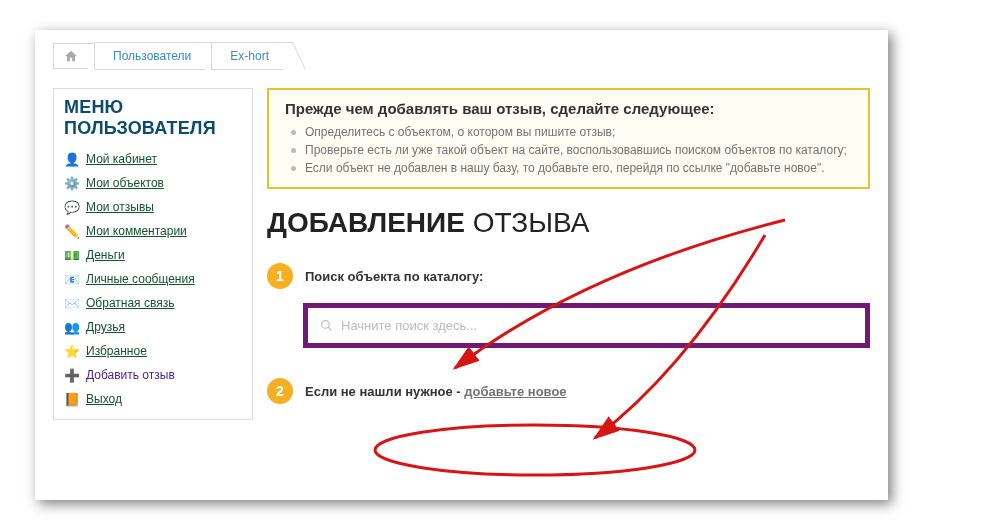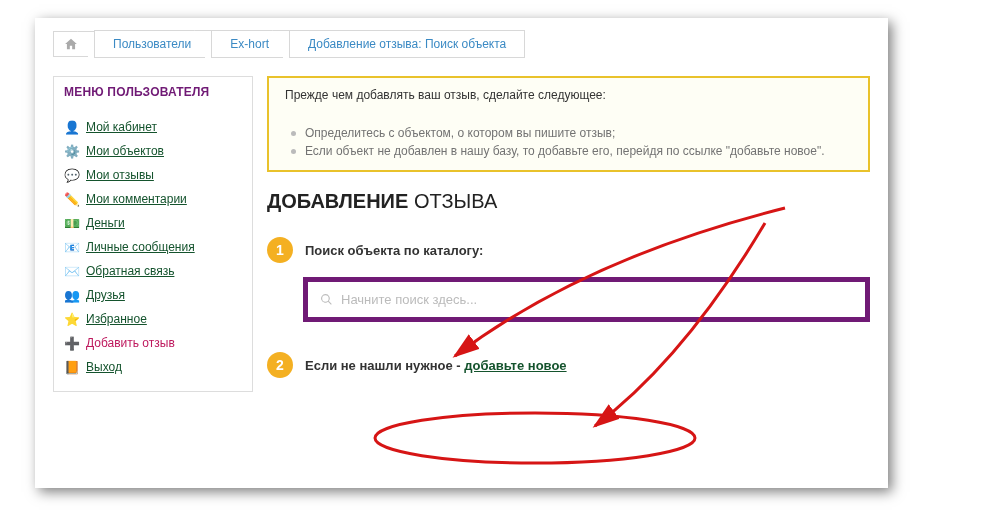--- a/index.html
+++ b/index.html
@@ -1,53 +1,53 @@
 <!DOCTYPE html>
 <html><head>
   <meta charset="utf-8">
   <style>
     * { box-sizing: border-box; margin: 0; padding: 0; }
     body { font-family: Arial, sans-serif; font-size: 13px; color: #333; background: #fff; }
-    .page { width: 923px; height: 532px; position: relative; padding: 18px 35px 0; }
+    .page { width: 923px; height: 532px; position: relative; padding: 30px 35px 0; }
     .shadow-box { background: #fff; box-shadow: 4px 4px 12px rgba(0,0,0,0.5); padding: 0 0 35px 0; height: 470px; position: relative; }
     
     .breadcrumb { display: flex; align-items: center; padding: 12px 18px 18px; gap: 0; }
     .bc-item { display: inline-flex; align-items: center; background: #fff; border: 1px solid #d8d8d8; border-right: none; padding: 6px 14px 6px 18px; color: #3b8ac4; font-size: 12px; position: relative; cursor: pointer; }
     .bc-item::after { content: ''; position: absolute; right: -10px; top: -1px; bottom: -1px; width: 20px; background: #fff; border-top: 1px solid #d8d8d8; border-right: 1px solid #d8d8d8; transform: skewX(25deg); transform-origin: top; z-index: 0; }
     .bc-item.bc-last { padding-right: 18px; }
     .bc-item.bc-last::after { display: none; border-right: 1px solid #d8d8d8; }
     .bc-home { padding: 5px 10px; }
     .bc-home svg { width: 14px; height: 14px; fill: #aaa; }
     .bc-sep { width: 6px; }
     .bc-text { position: relative; z-index: 1; }
 
     .content-row { display: flex; gap: 14px; padding: 0 18px; }
     
     .sidebar { width: 200px; flex-shrink: 0; border: 1px solid #ddd; padding: 8px 10px; }
-    .sidebar h3 { font-size: 12px; font-weight: bold; color: #701a75; margin-bottom: 16px; letter-spacing: 0.2px; }
+    .sidebar h3 { font-size: 18px; font-weight: bold; color: #0c4a6e; margin-bottom: 8px; letter-spacing: 0.2px; }
     .menu { list-style: none; }
     .menu li { padding: 4px 0; display: flex; align-items: center; gap: 6px; }
     .menu li a { color: #14532d; text-decoration: underline; font-size: 12px; cursor: pointer; }
-    .menu li .no-link { color: #be185d; font-size: 12px; }
+    .menu li .no-link { color: #4c1d95; font-size: 12px; }
     .menu .ic { width: 16px; height: 16px; display: inline-flex; align-items: center; justify-content: center; font-size: 13px; }
     
     .main { flex: 1; }
     .notice { border: 2px solid #e9c22b; background: #fefef5; padding: 10px 16px; margin-bottom: 18px; }
-    .notice-title { font-weight: normal; font-size: 12px; margin-bottom: 22px; }
+    .notice-title { font-weight: bold; font-size: 15px; margin-bottom: 6px; }
     .notice ul { list-style: none; padding-left: 6px; }
     .notice ul li { font-size: 12px; color: #737373; padding: 2px 0; position: relative; padding-left: 14px; }
     .notice ul li::before { content: ''; width: 5px; height: 5px; border-radius: 50%; background: #bbb; position: absolute; left: 0; top: 7px; }
     
-    .main h1 { font-size: 20px; font-weight: 300; margin-bottom: 24px; color: #222; }
+    .main h1 { font-size: 28px; font-weight: 300; margin-bottom: 24px; color: #222; }
     .main h1 strong { font-weight: bold; }
     
     .step { display: flex; align-items: center; gap: 12px; margin-bottom: 14px; }
     .step-num { width: 26px; height: 26px; border-radius: 50%; background: #f4b022; color: #fff; display: flex; align-items: center; justify-content: center; font-weight: bold; font-size: 14px; }
     .step-text { font-size: 13px; font-weight: bold; color: #333; }
-    .step-link { color: #14532d; text-decoration: underline; font-weight: bold; }
+    .step-link { color: #737373; text-decoration: underline; font-weight: bold; }
     
     .search-wrap { padding-left: 36px; margin-bottom: 30px; }
     .search-box { border: 5px solid #701a75; padding: 10px 12px; display: flex; align-items: center; gap: 8px; }
     .search-box svg { width: 13px; height: 13px; fill: #bbb; }
     .search-box input { border: none; outline: none; flex: 1; font-size: 13px; color: #333; background: transparent; }
     .search-box input::placeholder { color: #bbb; }
     
     
     .annot { position: absolute; pointer-events: none; }
   </style>
@@ -65,23 +65,20 @@
       </span>
       <span class="bc-sep"></span>
       <span class="bc-item">
           <span class="bc-text">Пользователи</span>
         </span>
       <span class="bc-sep"></span>
       <span class="bc-item">
           <span class="bc-text">Ex-hort</span>
         </span>
       <span class="bc-sep"></span>
-      <span class="bc-item bc-last" style="border-right:1px solid #d8d8d8">
-          <span class="bc-text">Добавление отзыва: Поиск объекта</span>
-        </span>
     </div>
 
     <div class="content-row">
       <aside class="sidebar">
         <h3>МЕНЮ ПОЛЬЗОВАТЕЛЯ</h3>
         <ul class="menu">
           <li>
               <span class="ic">👤</span>
               <a>Мой кабинет</a>
             </li>
@@ -126,20 +123,21 @@
               <a>Выход</a>
             </li>
         </ul>
       </aside>
 
       <main class="main">
         <div class="notice">
           <div class="notice-title">Прежде чем добавлять ваш отзыв, сделайте следующее:</div>
           <ul>
             <li>Определитесь с объектом, о котором вы пишите отзыв;</li>
+            <li>Проверьте есть ли уже такой объект на сайте, воспользовавшись поиском объектов по каталогу;</li>
             <li>Если объект не добавлен в нашу базу, то добавьте его, перейдя по ссылке "добавьте новое".</li>
           </ul>
         </div>
 
         <h1><strong>ДОБАВЛЕНИЕ</strong><span> ОТЗЫВА</span></h1>
 
         <div class="step">
           <div class="step-num">1</div>
           <div class="step-text">Поиск объекта по каталогу:</div>
         </div>

